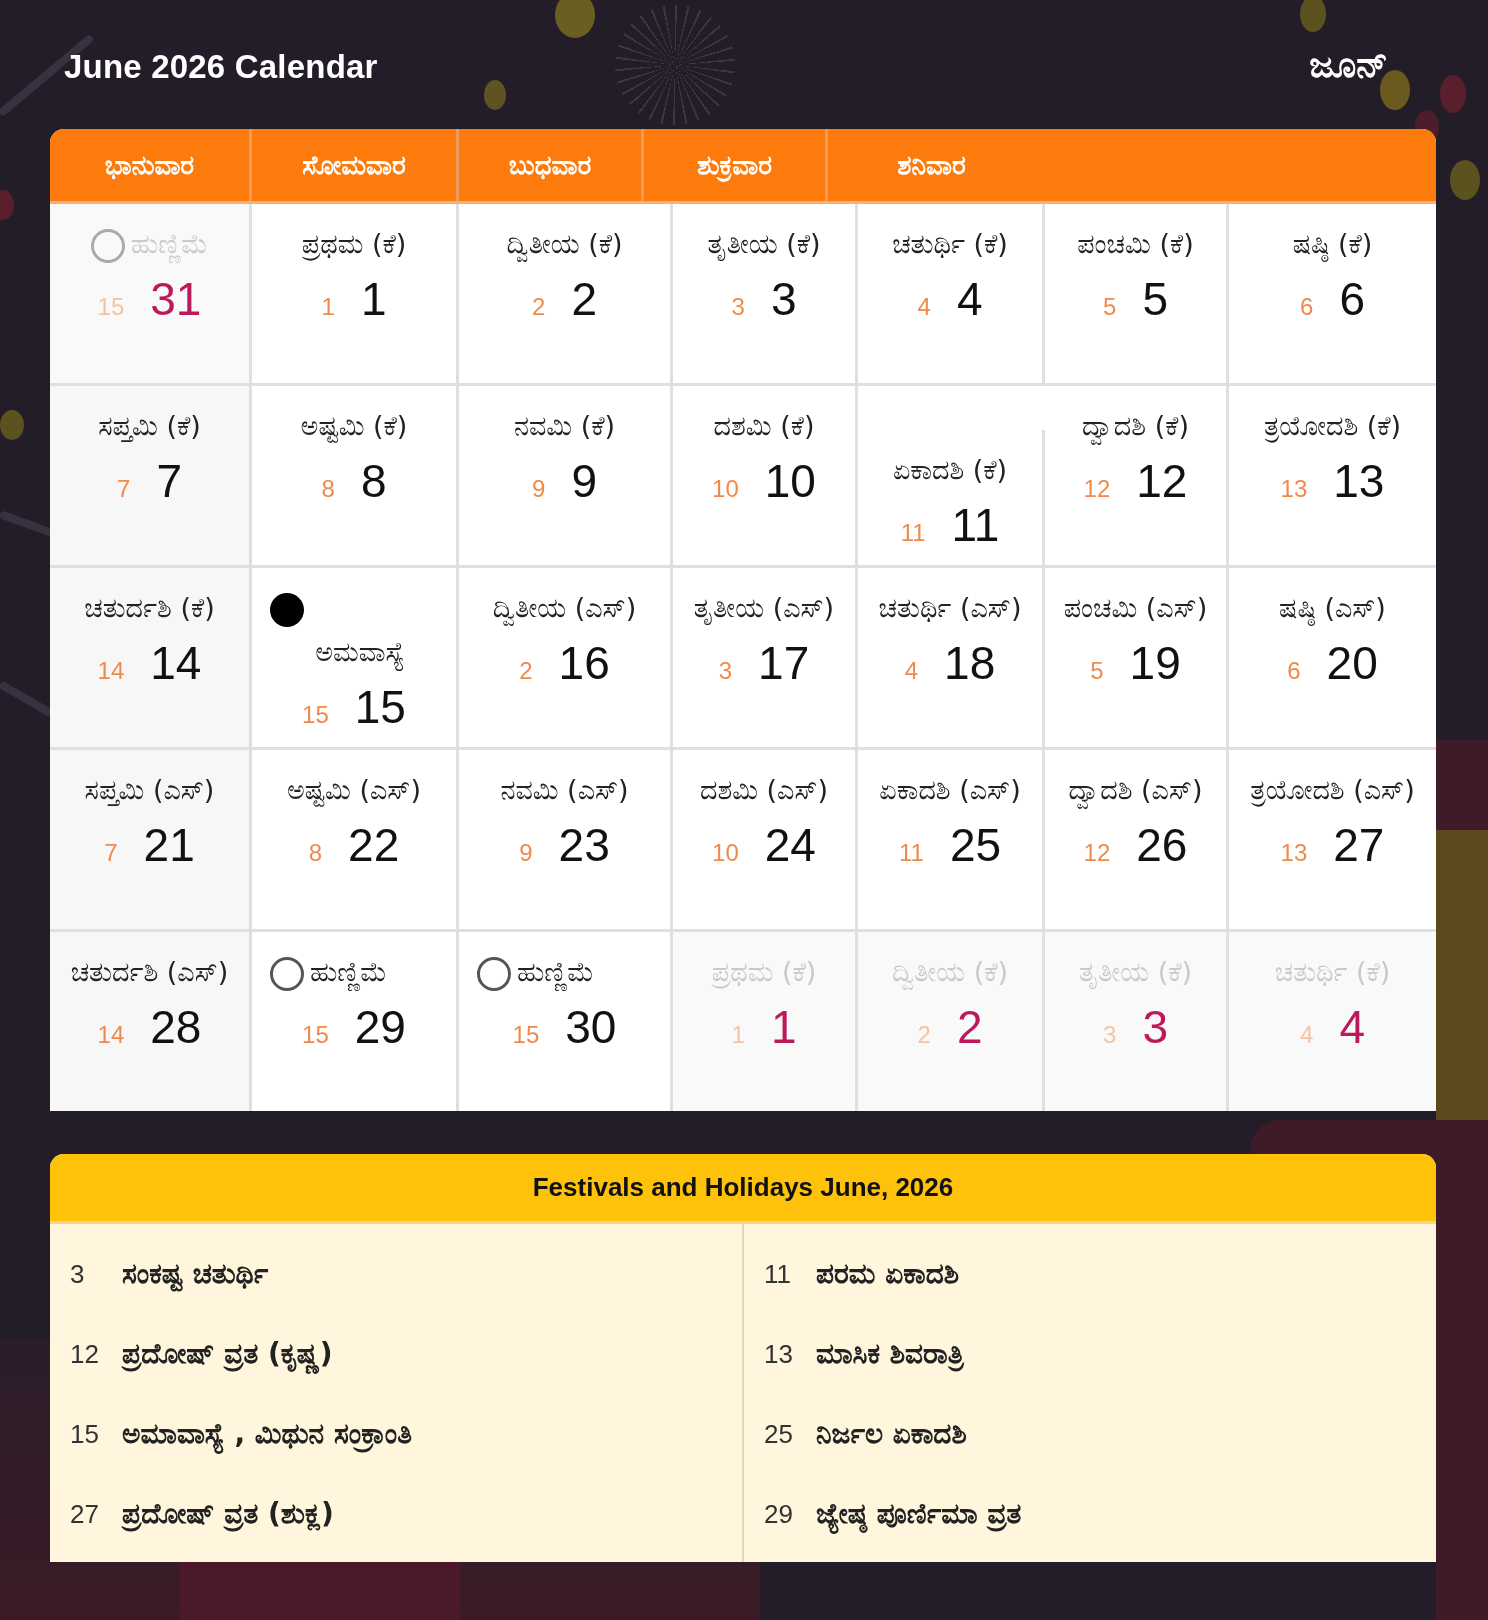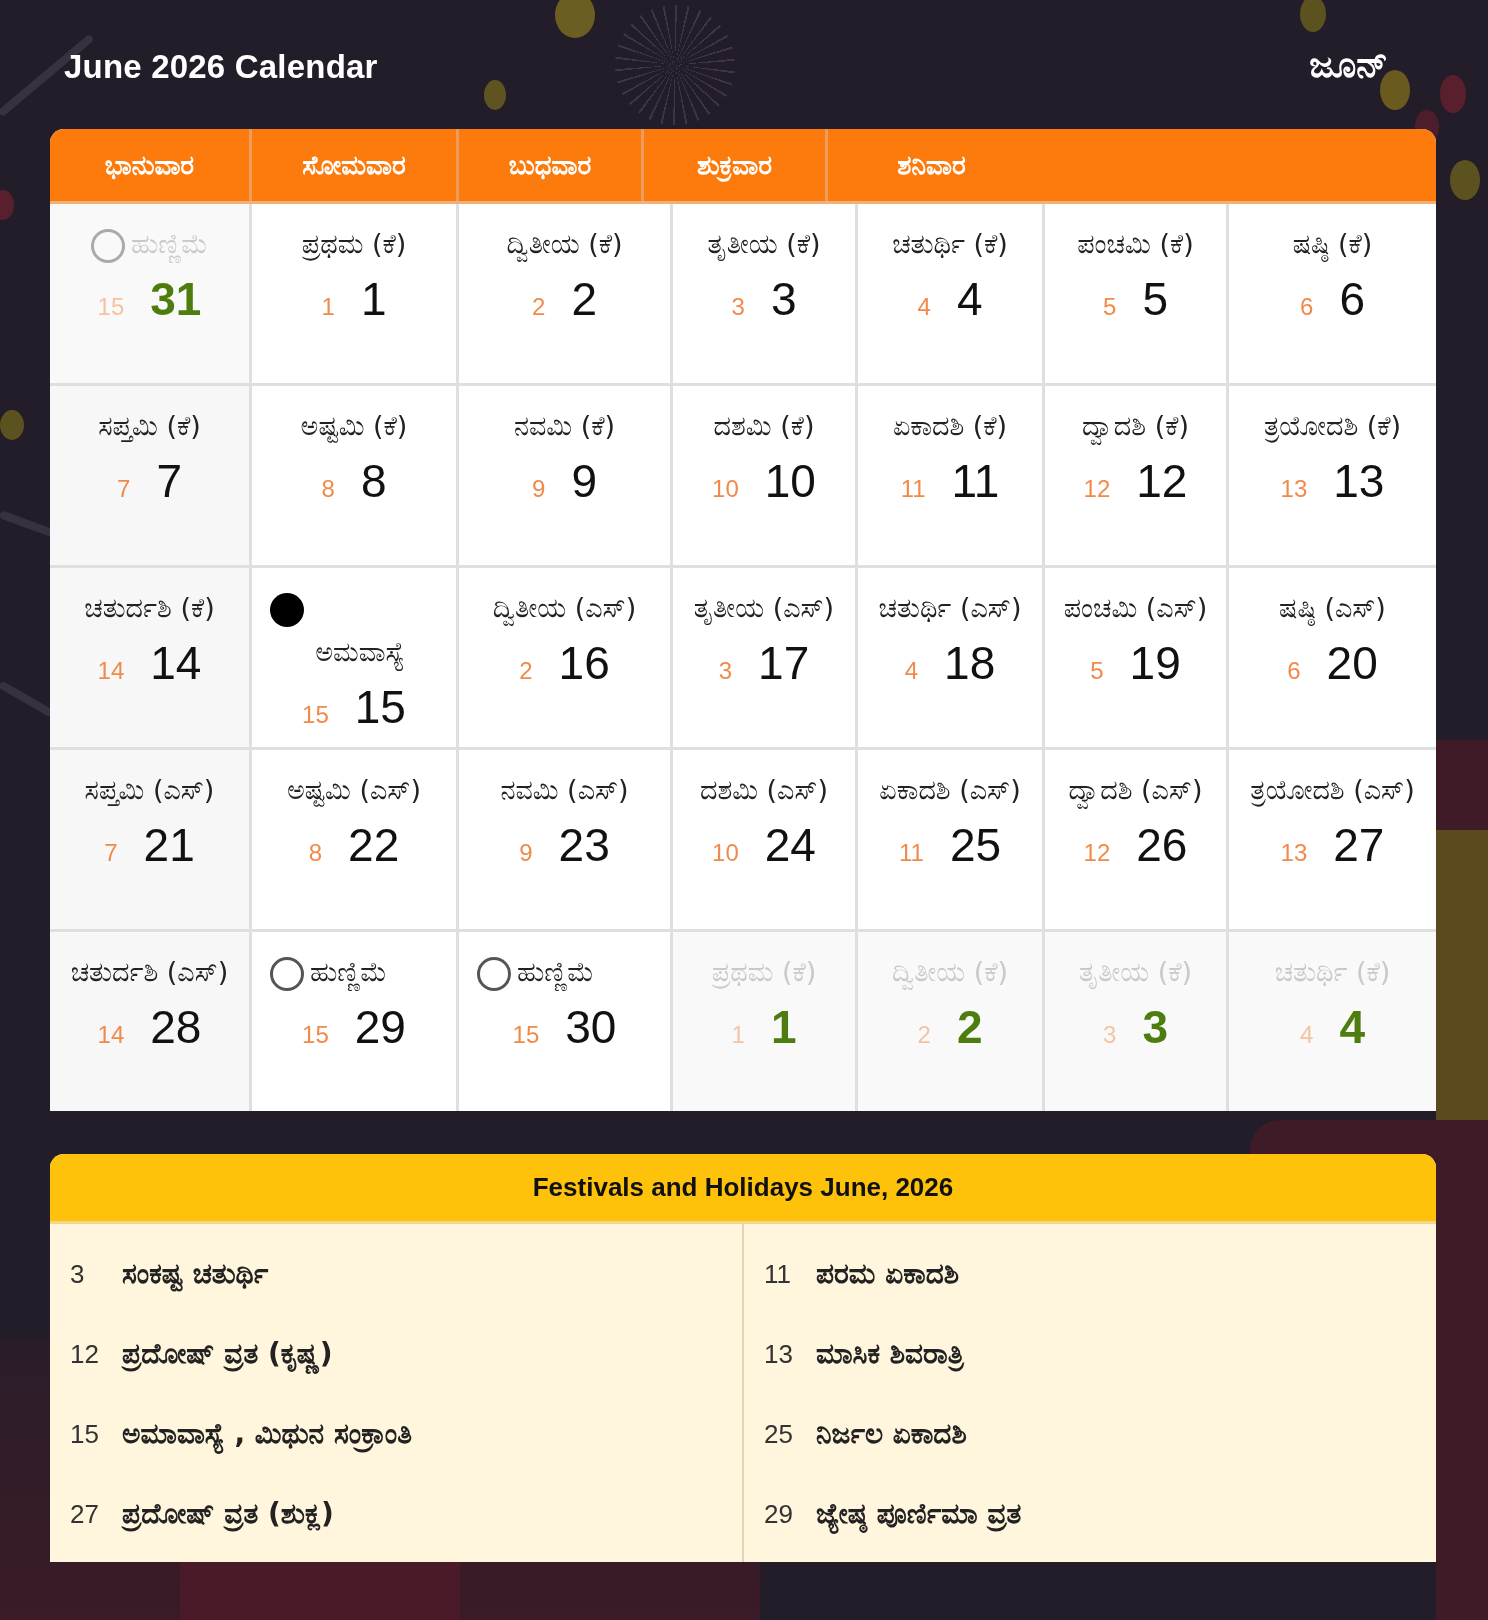--- a/index.html
+++ b/index.html
@@ -46,21 +46,21 @@
   }
   .cell:last-child { border-right: none; }
   .cell.sunday { background: #f7f7f7; }
   .cell.other { background: #f9f9f9; }
   .tithi { font-size: 27px; line-height: 40px; color: #222; }
   .cell.other .tithi { color: #c9c9c9; }
   .nums { margin-top: 8px; display: flex; align-items: baseline; justify-content: center; gap: 26px; }
   .lunar { font-size: 24px; color: #f08a4b; font-family: "Liberation Sans", sans-serif; }
   .greg { font-size: 46px; color: #111; font-family: "Liberation Sans", sans-serif; }
   .cell.other .lunar { color: #f5c3a2; }
-  .cell.other .greg { color: #4d7c0f; font-weight: bold; }
+  .cell.other .greg { color: #be185d; }
   .moon { display: inline-block; width: 34px; height: 34px; border-radius: 50%; vertical-align: middle; margin-right: 6px; box-sizing: border-box; }
   .moon.full { border: 3px solid #555; background: transparent; }
   .cell.other .moon.full, .cell.faded .moon.full { border-color: #aaa; }
   .moon.new { background: #000; }
   .moon-line { text-align: left; padding-left: 12px; }
   .moon-line.center { text-align: center; padding-left: 0; }
 
   .festivals {
     position: absolute; left: 50px; top: 1154px; width: 1386px;
     border-radius: 14px 14px 0 0; overflow: hidden; background: #fff6dd;
@@ -190,21 +190,21 @@
             <span class="greg">9</span>
           </div>
         </div>
         <div class="cell" style="width: 185px;">
           <div class="tithi">ದಶಮಿ (ಕೆ)</div>
           <div class="nums">
             <span class="lunar">10</span>
             <span class="greg">10</span>
           </div>
         </div>
-        <div class="cell" style="width: 187px;">
+        <div class="cell" style="width: 187px; margin-top: 44px;">
           <div class="tithi">ಏಕಾದಶಿ (ಕೆ)</div>
           <div class="nums">
             <span class="lunar">11</span>
             <span class="greg">11</span>
           </div>
         </div>
         <div class="cell" style="width: 184px;">
           <div class="tithi">ದ್ವಾದಶಿ (ಕೆ)</div>
           <div class="nums">
             <span class="lunar">12</span>

